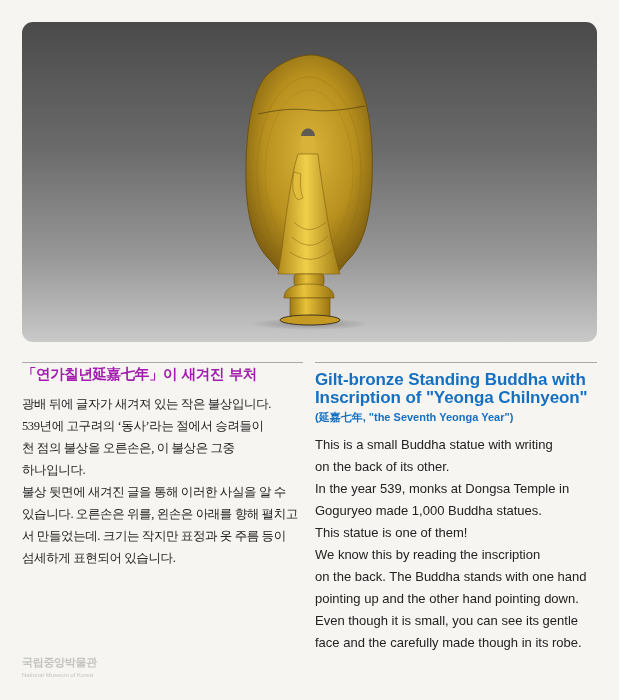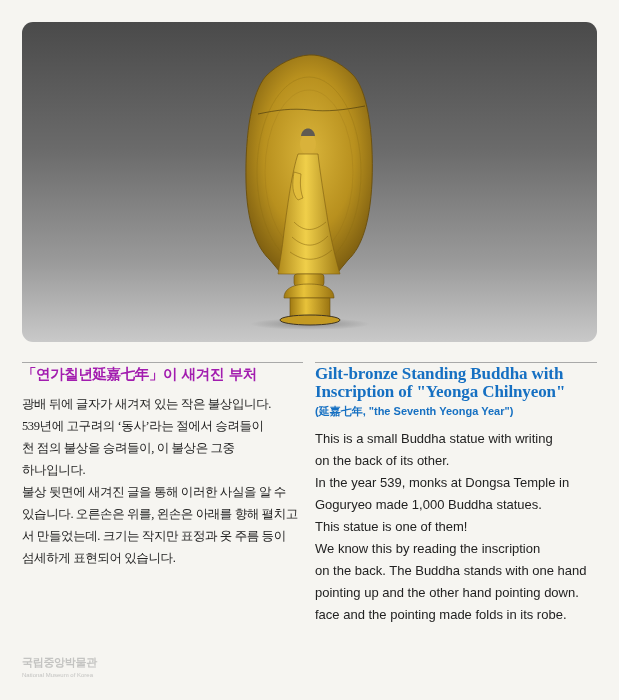--- a/index.html
+++ b/index.html
@@ -35,22 +35,22 @@
     }
     .ko-body {
       margin-top: 9px;
       font-size: 12.5px; line-height: 22px; color: #222;
       letter-spacing: -0.4px;
       font-family: Liberation Serif, serif;
     }
     .ko-body .line, .en-body .line { display: block; white-space: nowrap; }
 
     .en-title {
-      margin-top: 2px;
-      font-family: Liberation Serif, serif;
+      margin-top: 8px;
+      font-family: Liberation Sans, sans-serif;
       font-size: 17px; font-weight: bold; color: #1670c2;
       line-height: 18px; letter-spacing: -0.1px;
     }
     .en-title .line { display: block; white-space: nowrap; }
     .en-subtitle {
       margin-top: 3px;
       font-family: "Liberation Sans", sans-serif;
       font-size: 11px; font-weight: bold; color: #1670c2;
       line-height: 14px; white-space: nowrap;
     }
@@ -127,21 +127,21 @@
       <ellipse cx="288" cy="298" rx="30" ry="5" fill="#c49a22" stroke="#3f3420" stroke-width="1"></ellipse>
     </svg>
   </div>
 
   <div class="col col-ko">
     <div class="divider"></div>
     <h2 class="ko-title">「연가칠년延嘉七年」이 새겨진 부처</h2>
     <p class="ko-body">
       <span class="line">광배 뒤에 글자가 새겨져 있는 작은 불상입니다.</span>
       <span class="line">539년에 고구려의 ‘동사’라는 절에서 승려들이</span>
-      <span class="line">천 점의 불상을 승려들이, 이 불상은 그중</span>
+      <span class="line">천 점의 불상을 오른손은, 이 불상은 그중</span>
       <span class="line">하나입니다.</span>
       <span class="line">불상 뒷면에 새겨진 글을 통해 이러한 사실을 알 수</span>
       <span class="line">있습니다. 오른손은 위를, 왼손은 아래를 향해 펼치고</span>
       <span class="line">서 만들었는데. 크기는 작지만 표정과 옷 주름 등이</span>
       <span class="line">섬세하게 표현되어 있습니다.</span>
     </p>
   </div>
 
   <div class="col col-en">
     <div class="divider"></div>
@@ -152,21 +152,22 @@
     <div class="en-subtitle">(延嘉七年, "the Seventh Yeonga Year")</div>
     <p class="en-body">
       <span class="line">This is a small Buddha statue with writing</span>
       <span class="line">on the back of its other.</span>
       <span class="line">In the year 539, monks at Dongsa Temple in</span>
       <span class="line">Goguryeo  made 1,000 Buddha statues.</span>
       <span class="line">This statue is one of them!</span>
       <span class="line">We know this by reading the inscription</span>
       <span class="line">on the back. The Buddha stands with one hand</span>
       <span class="line">pointing up and the other hand pointing down.</span>
-      <span class="line">face and the pointing made folds in its robe.</span>
+      <span class="line">Even though it is small, you can see its gentle</span>
+      <span class="line">face and the carefully made though in its robe.</span>
     </p>
   </div>
 
   <div class="logo">
     <div class="logo-ko">국립중앙박물관</div>
     <div class="logo-en">National Museum of Korea</div>
   </div>
 
 </div>
 

